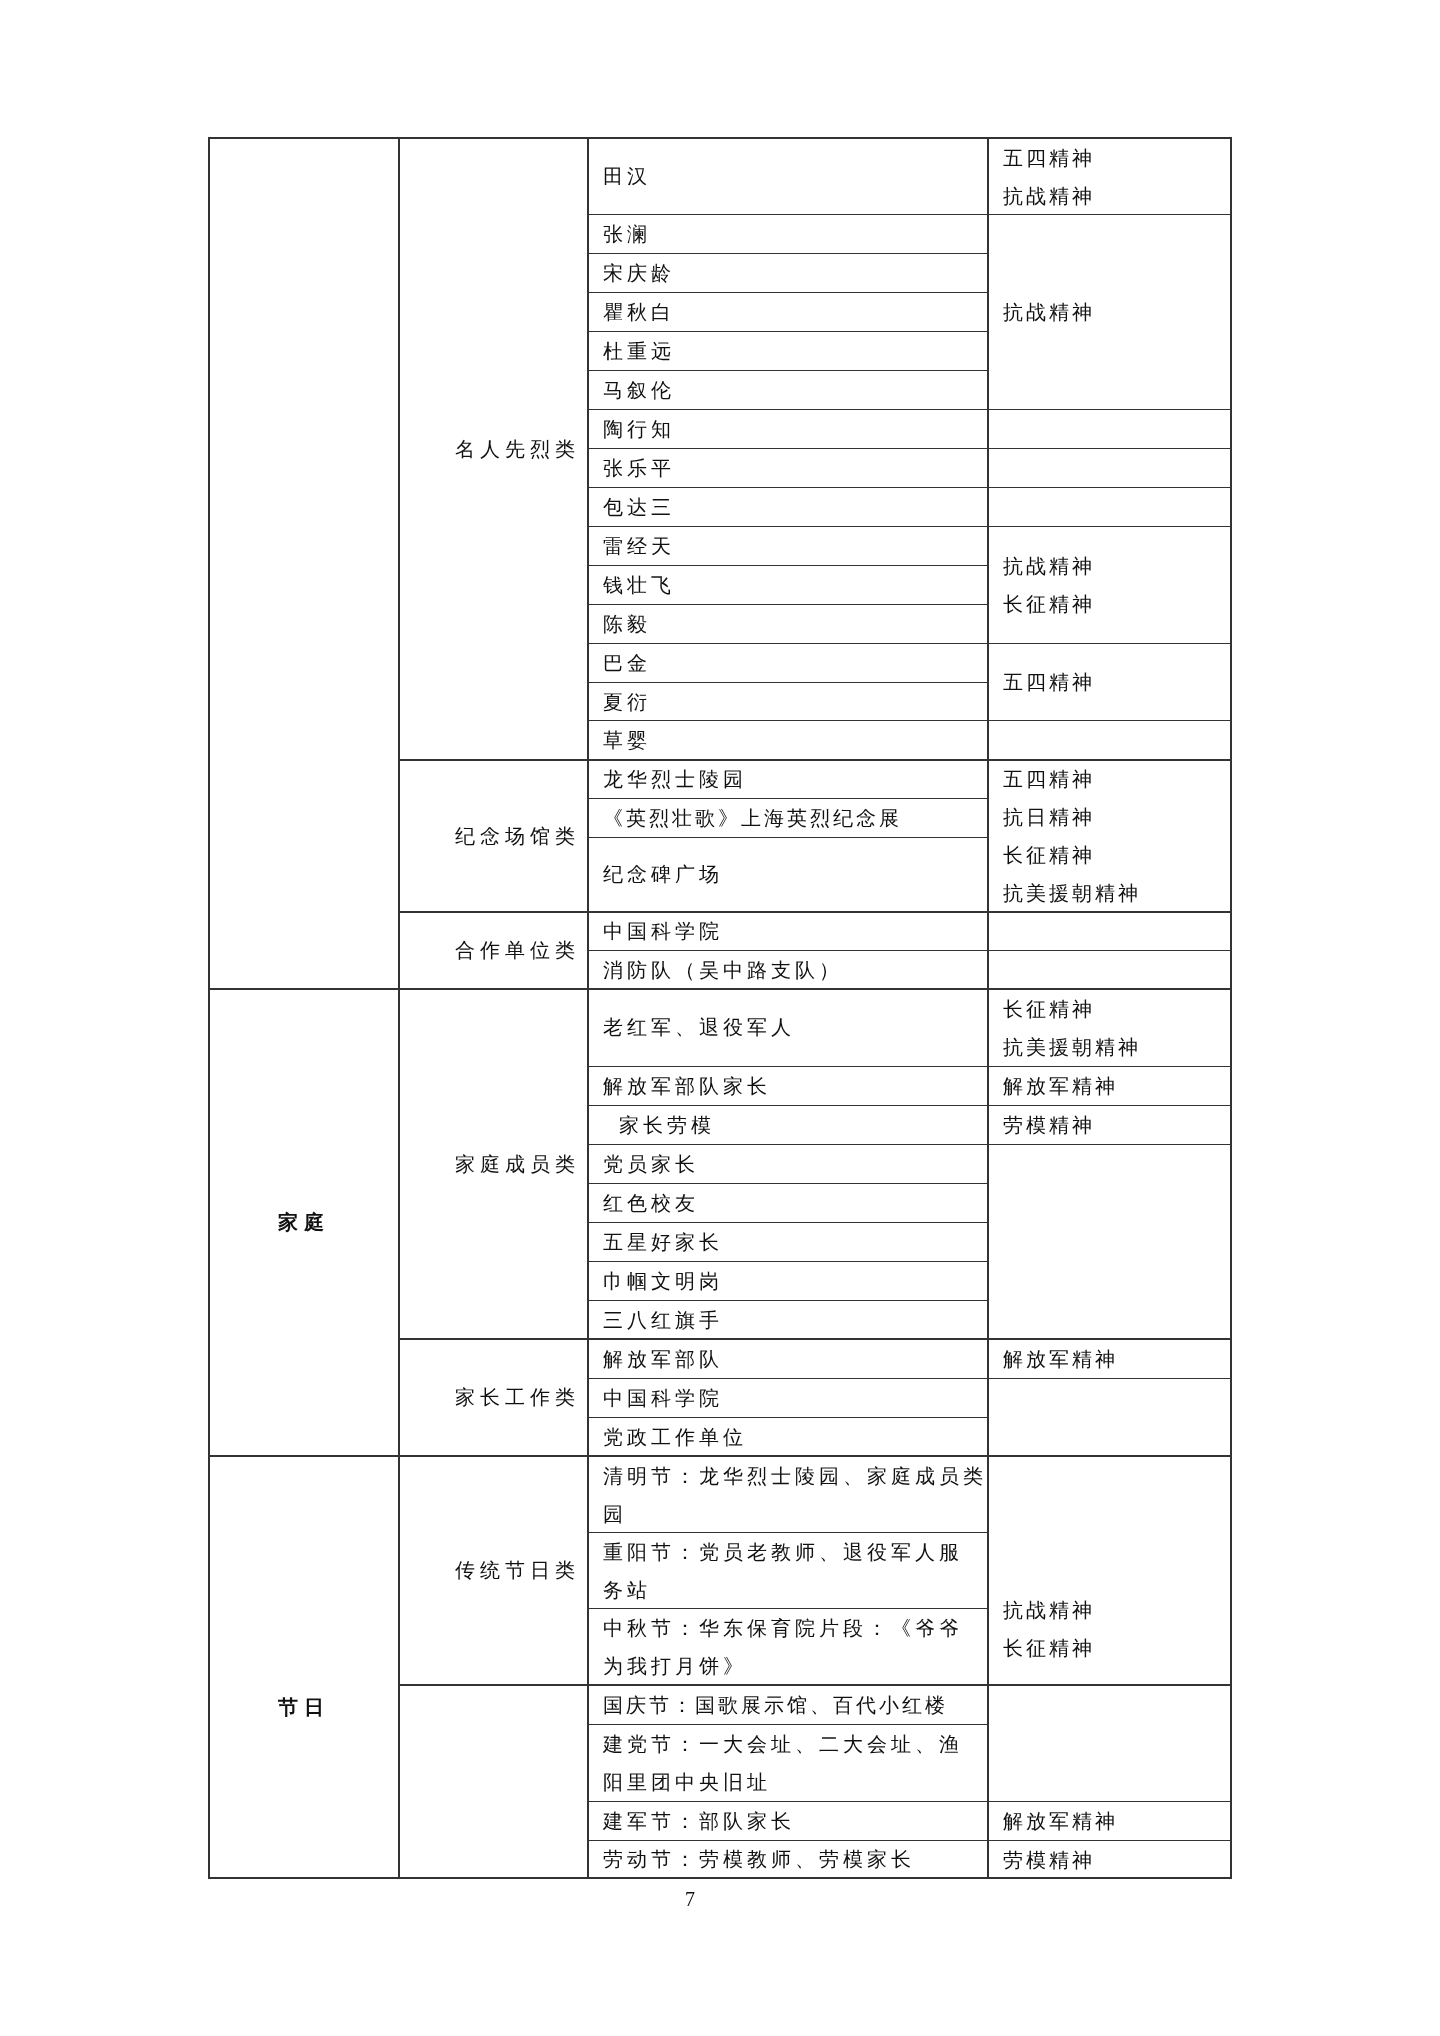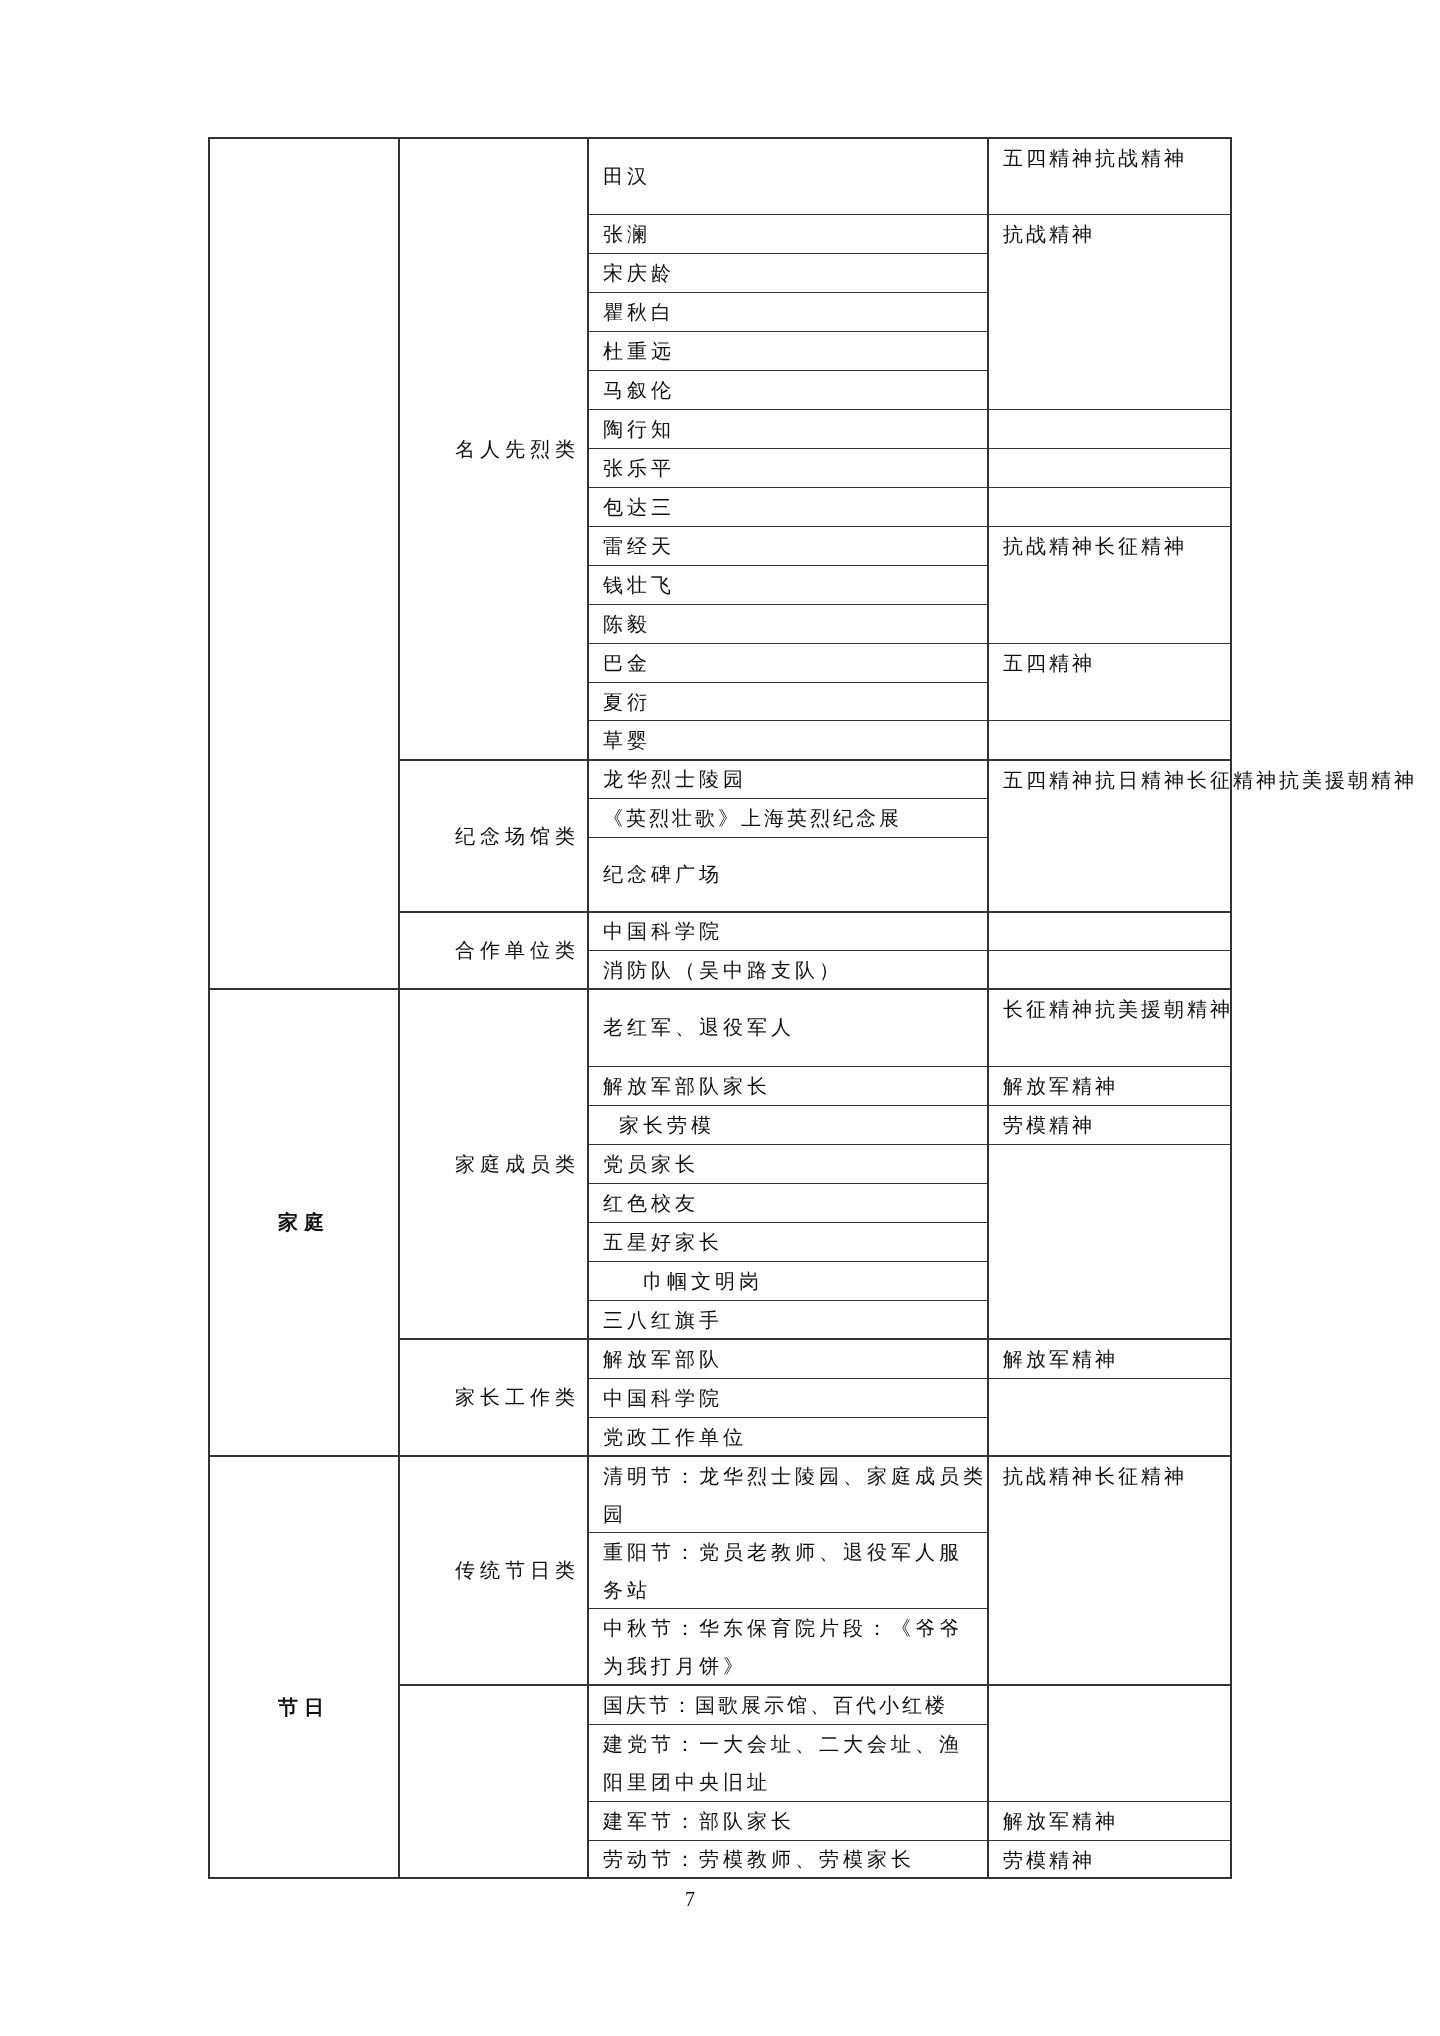--- a/index.html
+++ b/index.html
@@ -3,21 +3,21 @@
 <meta charset="utf-8">
 <style>
   html, body { margin:0; padding:0; background:#ffffff; }
   body { width:1440px; height:2036px; position:relative; overflow:hidden;
          font-family: "DejaVu Serif", "Liberation Serif", serif; color:#111; }
   #tbl { position:absolute; left:0; top:0; width:1440px; height:2036px; }
   .ln { position:absolute; background:#333; }
   .txt { position:absolute; font-size:20px; letter-spacing:4px; line-height:38px; white-space:nowrap; }
   .cat { position:absolute; font-size:20px; letter-spacing:5px; text-align:center; display:flex; align-items:center; justify-content:center;margin-left:24px; }
   .sec { position:absolute; font-size:20px; letter-spacing:6px; font-weight:bold; display:flex; align-items:center; justify-content:center; }
-  .spirit { position:absolute; font-size:20px; letter-spacing:3px; line-height:38px; display:flex; flex-direction:row; justify-content:center; }
+  .spirit { position:absolute; font-size:20px; letter-spacing:3px; line-height:38px; display:flex; flex-direction:column; justify-content:center; }
   .pnum { position:absolute; left:0; width:1440px; top:1888px; text-align:center; font-size:20px; font-family:"Liberation Serif", serif; }
   .pnum span { position:relative; left:-30px; }
 </style>
 </head>
 <body>
 
 <div id="tbl">
 
   <div class="ln" style="left:208px;top:137px;width:1024px;height:2px;"></div>
   <div class="ln" style="left:208px;top:1877px;width:1024px;height:2px;"></div>
@@ -114,21 +114,21 @@
 
   <div class="txt" style="left:603px;top:912px;">中国科学院</div>
   <div class="txt" style="left:603px;top:951px;">消防队（吴中路支队）</div>
 
   <div class="txt" style="left:603px;top:1008px;">老红军、退役军人</div>
   <div class="txt" style="left:603px;top:1067px;">解放军部队家长</div>
   <div class="txt" style="left:603px;top:1106px;margin-left:16px;">家长劳模</div>
   <div class="txt" style="left:603px;top:1145px;">党员家长</div>
   <div class="txt" style="left:603px;top:1184px;">红色校友</div>
   <div class="txt" style="left:603px;top:1223px;">五星好家长</div>
-  <div class="txt" style="left:603px;top:1262px;margin-left:40px;">巾帼文明岗</div>
+  <div class="txt" style="left:603px;top:1262px;">巾帼文明岗</div>
   <div class="txt" style="left:603px;top:1301px;">三八红旗手</div>
 
   <div class="txt" style="left:603px;top:1340px;">解放军部队</div>
   <div class="txt" style="left:603px;top:1379px;">中国科学院</div>
   <div class="txt" style="left:603px;top:1418px;">党政工作单位</div>
 
   <div class="txt" style="left:603px;top:1457px;">清明节：龙华烈士陵园、家庭成员类</div>
   <div class="txt" style="left:603px;top:1495px;">园</div>
   <div class="txt" style="left:603px;top:1533px;">重阳节：党员老教师、退役军人服</div>
   <div class="txt" style="left:603px;top:1571px;">务站</div>

